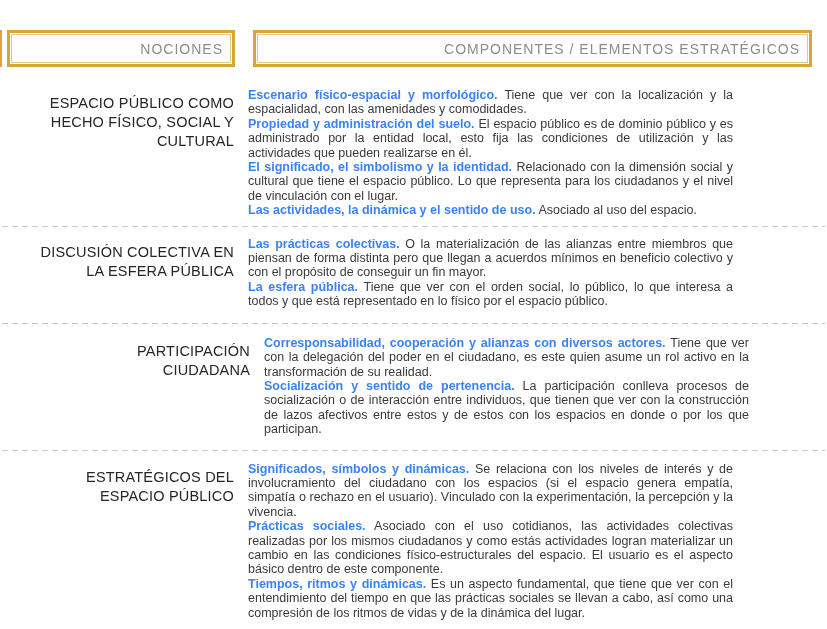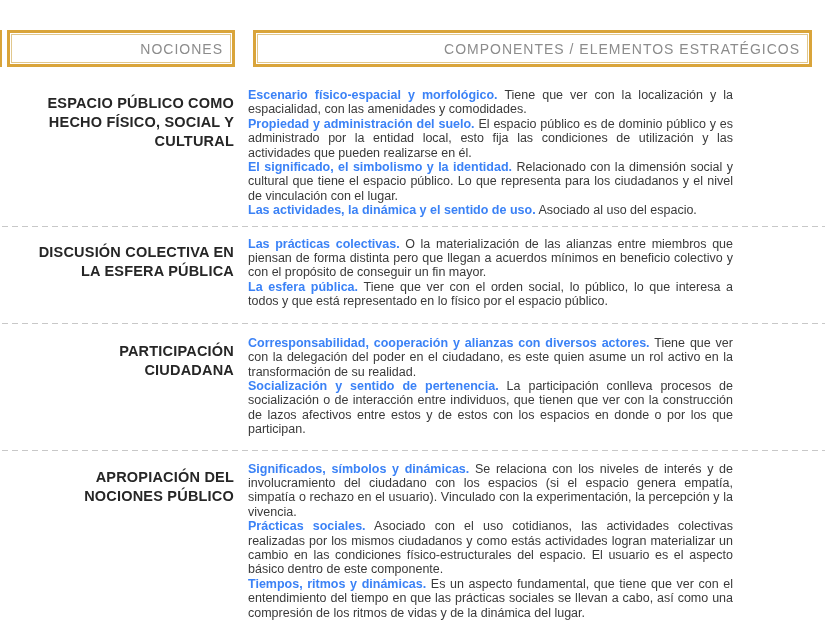--- a/index.html
+++ b/index.html
@@ -50,26 +50,26 @@
   }
   .tbl{
     position:absolute;top:67px;left:0;width:827px;
   }
   .row{
     display:grid;
     grid-template-columns:248px 485px;
   }
   .row-0{padding:21px 0 8px;}
   .row-1{padding:10px 0 14px;}
-  .row-2{padding:12px 0 13px;}
+  .row-2{padding:12px 16px 13px;}
   .row-3{padding:11px 0 6px;}
   .nocion{
     text-align:right;
     padding:6px 14px 0 34px;
-    font-weight:bold;
+    font-weight:normal;
     font-size:14.5px;
     line-height:19px;
     color:var(--title-text);
     letter-spacing:.2px;
   }
   .comp{
     text-align:justify;
     font-size:12.5px;
     line-height:14.4px;
     color:var(--body-text);
@@ -118,21 +118,21 @@
   <div class="sep"></div>
     <div class="row row-2">
       <div class="nocion">PARTICIPACIÓN CIUDADANA</div>
       <div class="comp">
           <p><b>Corresponsabilidad, cooperación y alianzas con diversos actores.</b> Tiene que ver con la delegación del poder en el ciudadano, es este quien asume un rol activo en la transformación de su realidad.</p>
           <p><b>Socialización y sentido de pertenencia.</b> La participación conlleva procesos de socialización o de interacción entre individuos, que tienen que ver con la construcción de lazos afectivos entre estos y de estos con los espacios en donde o por los que participan.</p>
         </div>
     </div>
   <div class="sep"></div>
     <div class="row row-3">
-      <div class="nocion">APROPIACIÓN DEL NOCIONES PÚBLICO</div>
+      <div class="nocion">ESTRATÉGICOS DEL ESPACIO PÚBLICO</div>
       <div class="comp">
           <p><b>Significados, símbolos y dinámicas.</b> Se relaciona con los niveles de interés y de involucramiento del ciudadano con los espacios (si el espacio genera empatía, simpatía o rechazo en el usuario). Vinculado con la experimentación, la percepción y la vivencia.</p>
           <p><b>Prácticas sociales.</b> Asociado con el uso cotidianos, las actividades colectivas realizadas por los mismos ciudadanos y como estás actividades logran materializar un cambio en las condiciones físico-estructurales del espacio. El usuario es el aspecto básico dentro de este componente.</p>
           <p><b>Tiempos, ritmos y dinámicas.</b> Es un aspecto fundamental, que tiene que ver con el entendimiento del tiempo en que las prácticas sociales se llevan a cabo, así como una compresión de los ritmos de vidas y de la dinámica del lugar.</p>
         </div>
     </div>
   </div>
 
 </div>
 

